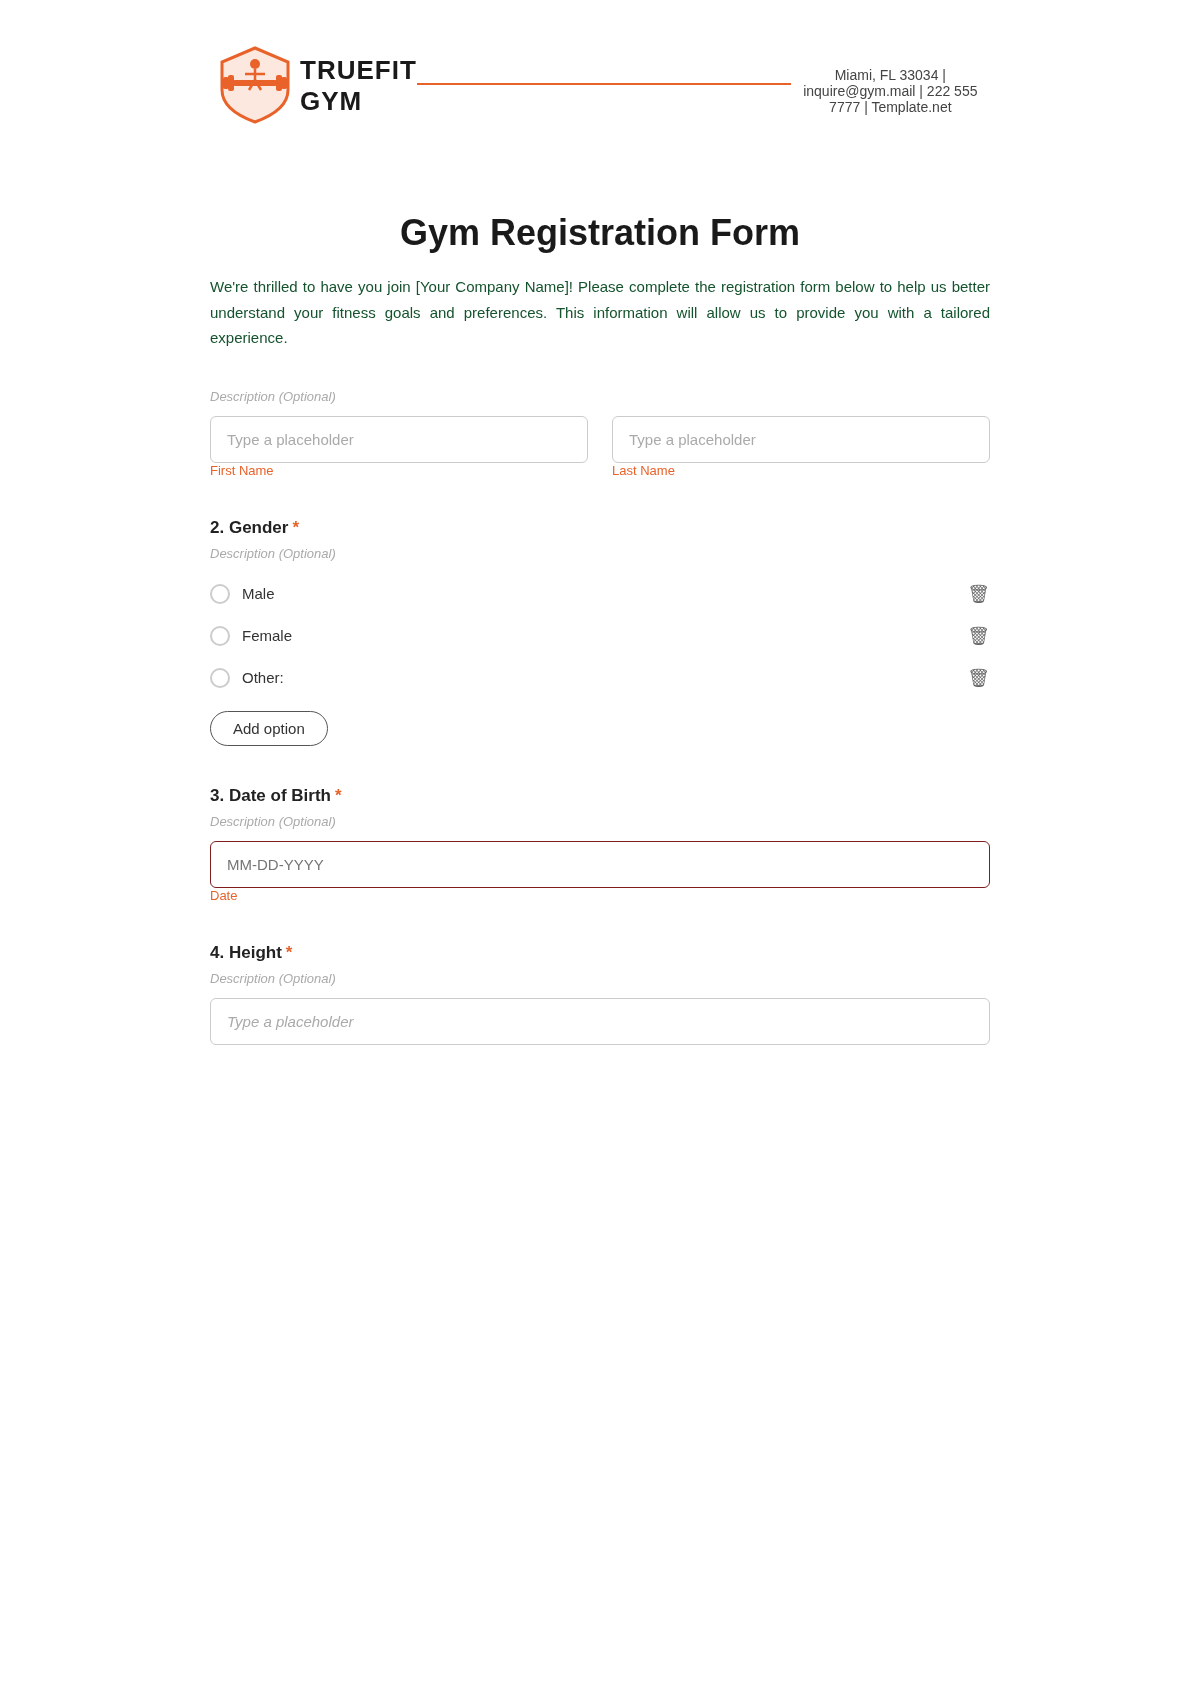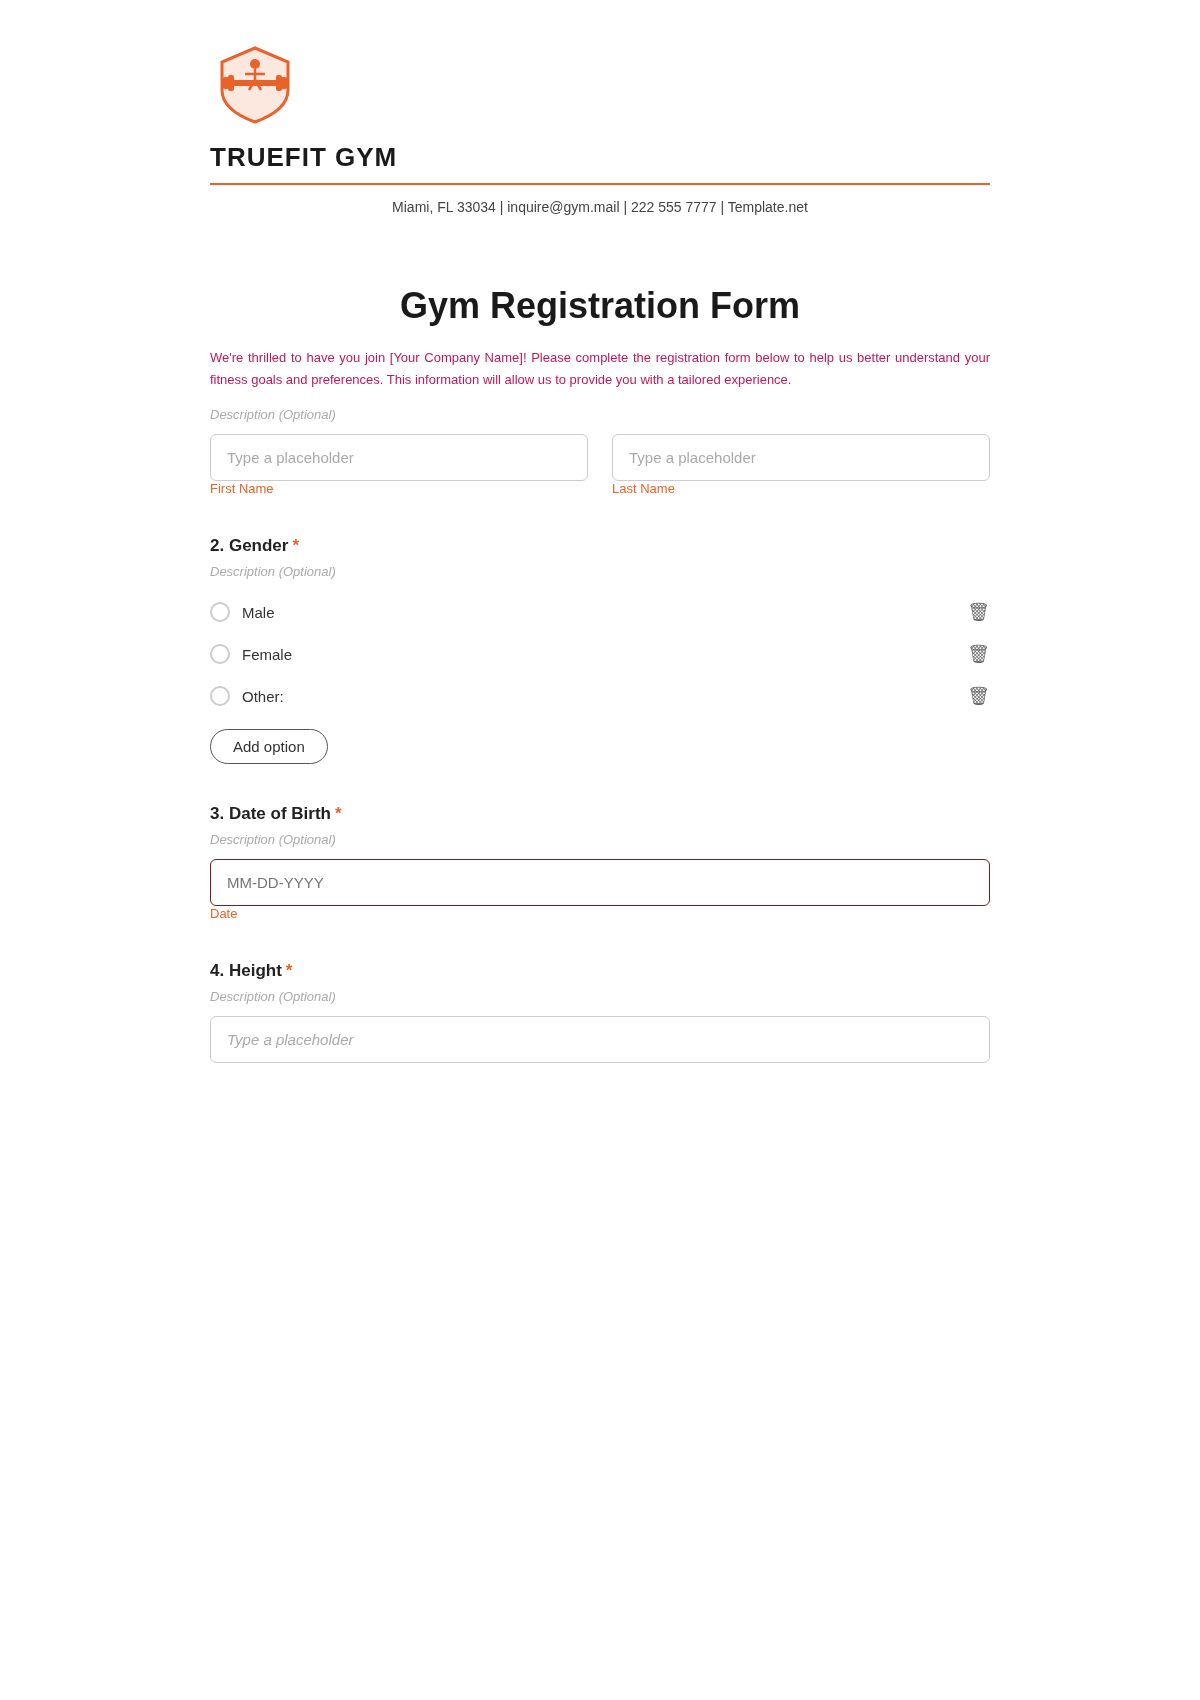--- a/index.html
+++ b/index.html
@@ -12,21 +12,22 @@
     }
     .page {
       max-width: 900px;
       margin: 0 auto;
       padding: 40px 60px 80px 60px;
     }
 
     
     .header {
       display: flex;
-      flex-direction: column;
+      flex-direction: row;
+      align-items: center;
       padding-bottom: 20px;
     }
     .logo-container {
       margin-bottom: 8px;
     }
     .logo-svg {
       width: 90px;
       height: 90px;
     }
     .gym-name {
@@ -44,32 +45,32 @@
     }
     .contact-info {
       font-size: 14px;
       color: #444;
       text-align: center;
     }
 
     
     .form-title-section {
       margin-top: 50px;
-      margin-bottom: 16px;
+      margin-bottom: 38px;
       text-align: center;
     }
     .form-title {
       font-size: 36px;
       font-weight: bold;
       color: #1a1a1a;
       margin-bottom: 20px;
     }
     .form-description {
-      font-size: 13px;
-      color: #be185d;
+      font-size: 15px;
+      color: #14532d;
       text-align: justify;
       line-height: 1.7;
     }
 
     
     .section-heading {
       font-size: 22px;
       font-weight: bold;
       color: #1a1a1a;
       margin-top: 40px;

